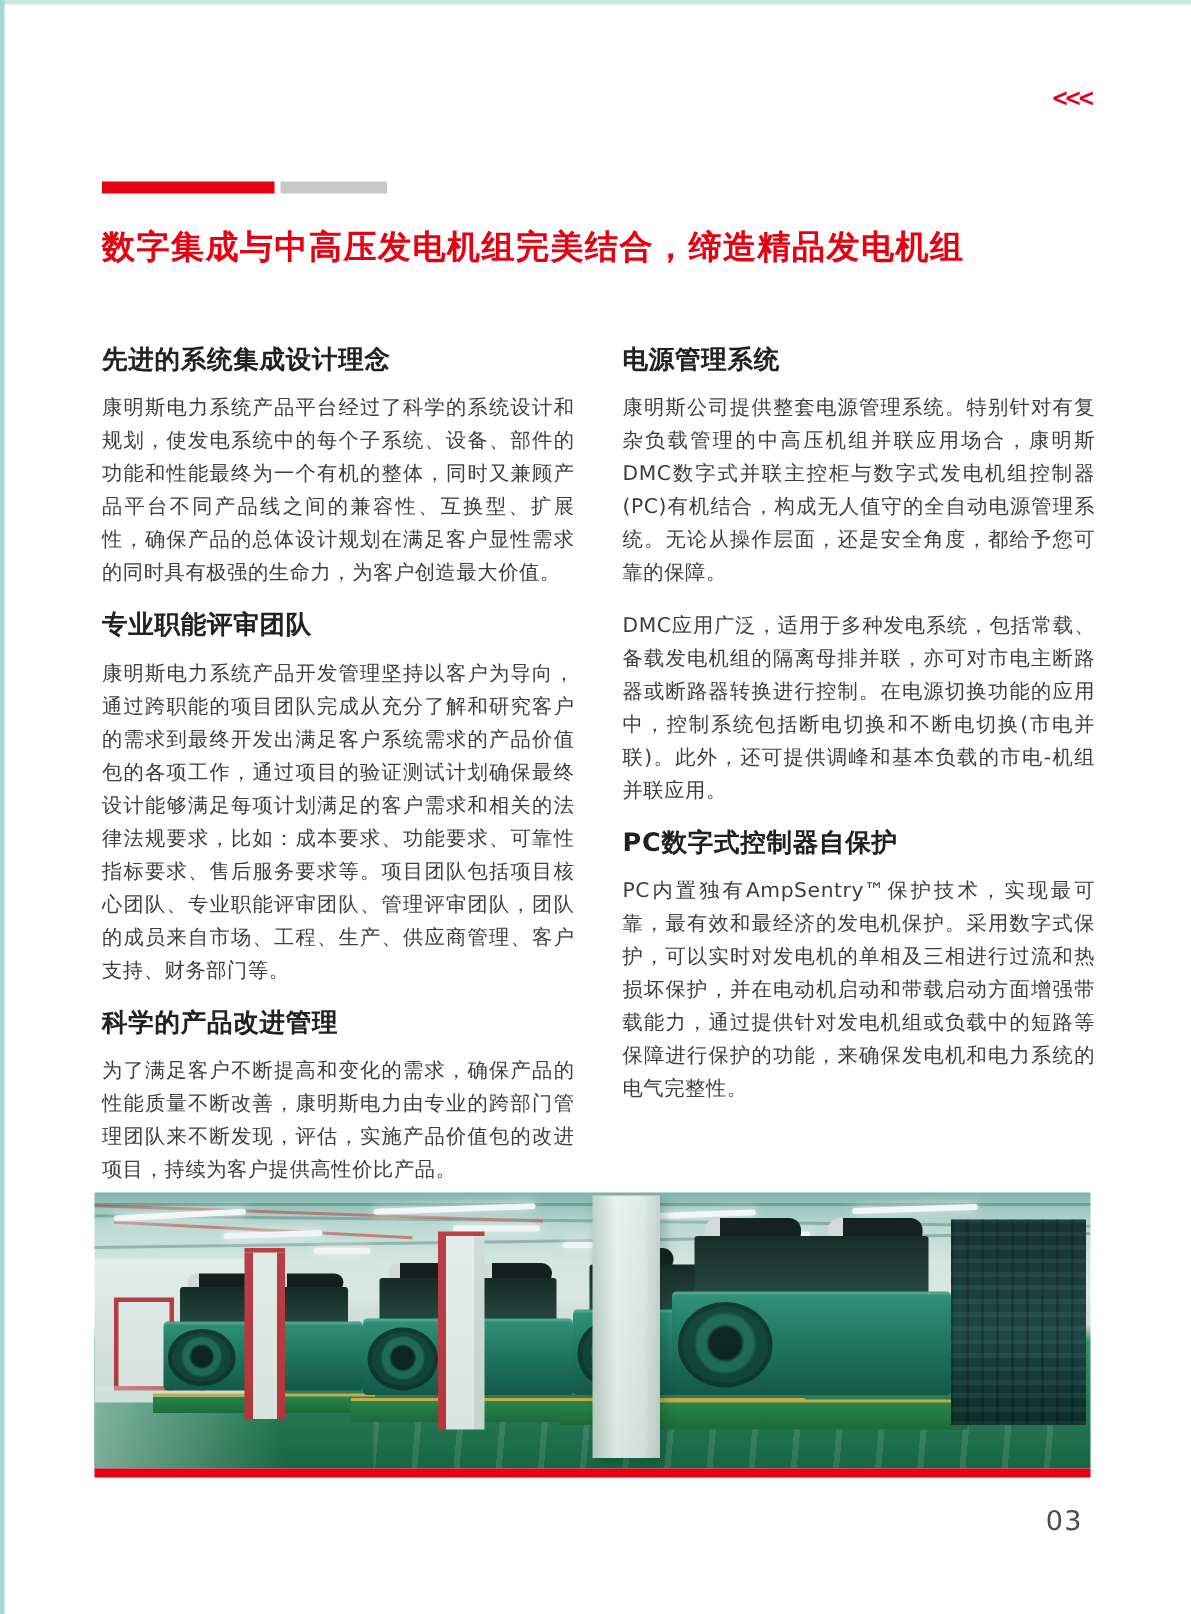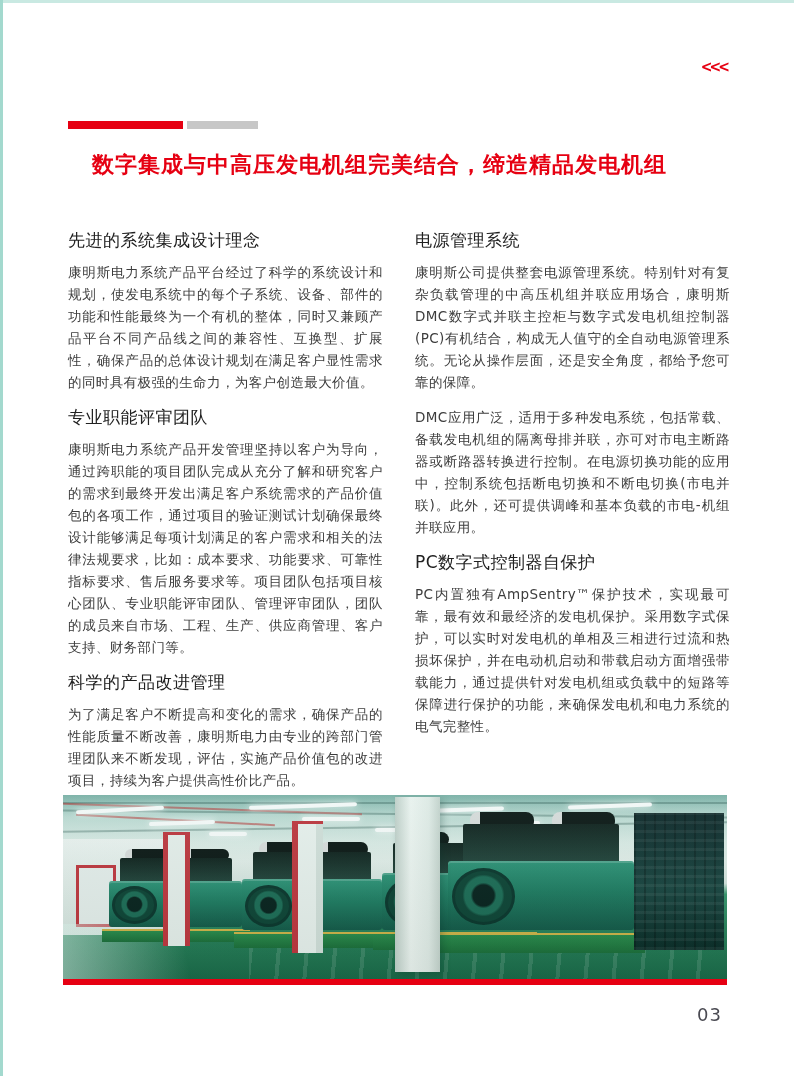--- a/index.html
+++ b/index.html
@@ -31,31 +31,31 @@
   }
 
   
   .bars { position: absolute; left: 68px; top: 121px; display: flex; gap: 4px; }
   .bar-red  { width: 115px; height: 8px; background: #e60012; }
   .bar-gray { width: 71px;  height: 8px; background: #c7c7c7; }
 
   
   .title {
     position: absolute; left: 68px; top: 150px; width: 680px;
-    font-size: 22px; font-weight: bold; color: #e60012; letter-spacing: 1px; margin-left: 24px;
+    font-size: 22px; font-weight: bold; color: #e60012; letter-spacing: 1px;
   }
 
   
   .columns {
     position: absolute; left: 68px; top: 229px; width: 662px;
     display: flex; gap: 32px;
   }
   .col { width: 315px; }
   .col h2 {
-    font-size: 17px; font-weight: normal; color: #212121;
+    font-size: 17px; font-weight: bold; color: #212121;
     line-height: 22px; margin: 0 0 10px; letter-spacing: 0.5px;
   }
   .col p {
     font-size: 13.5px; line-height: 22px; color: #3d3d3d;
     text-align: justify; letter-spacing: 0.4px; margin: 0 0 13px;
   }
 
   
   .photo {
     position: absolute; left: 63px; top: 795px; width: 664px; height: 184px;

